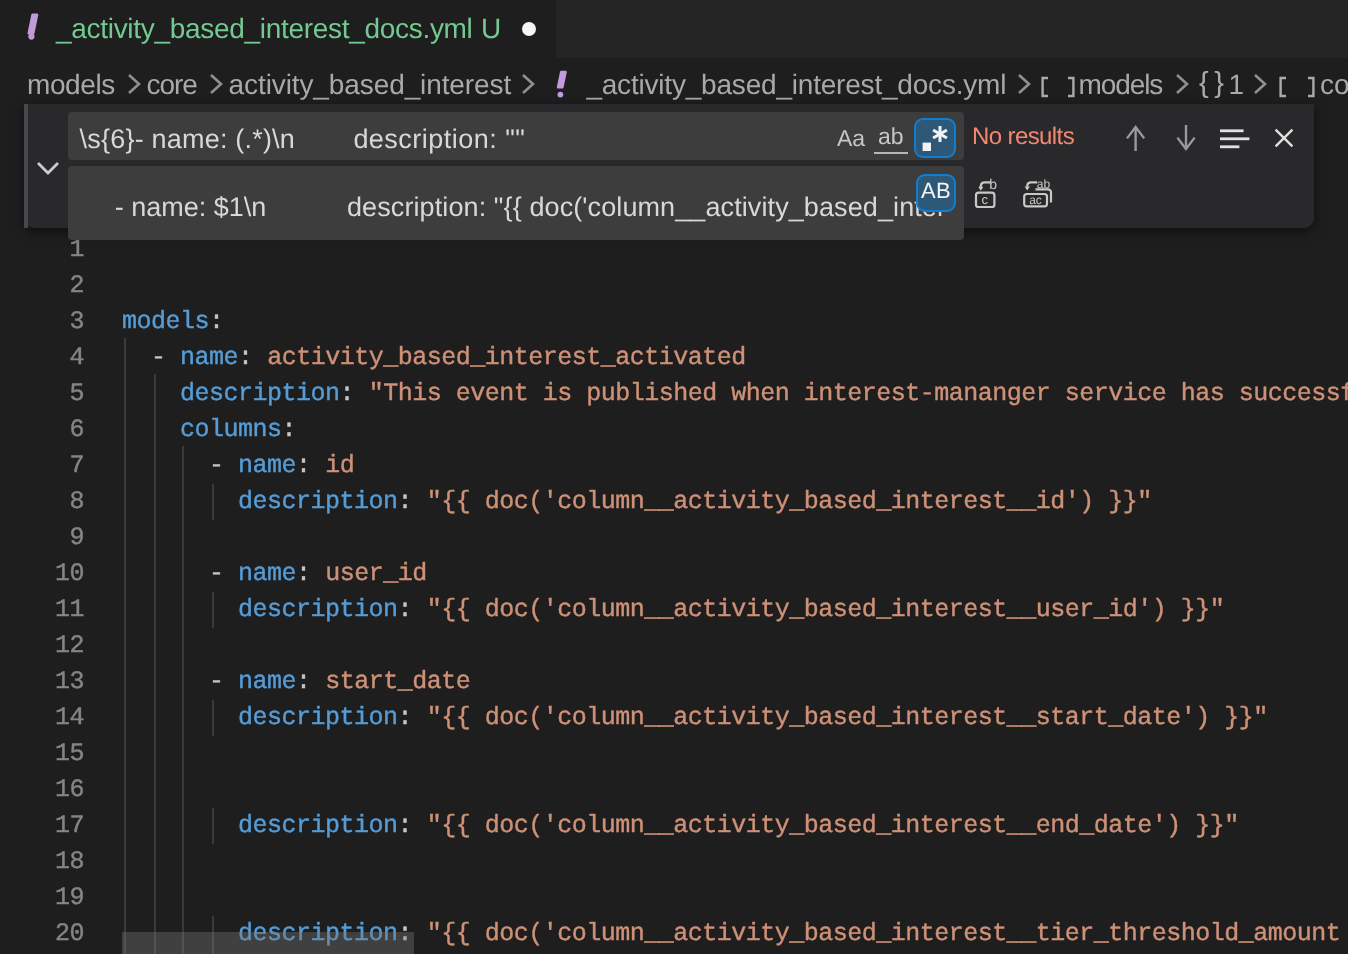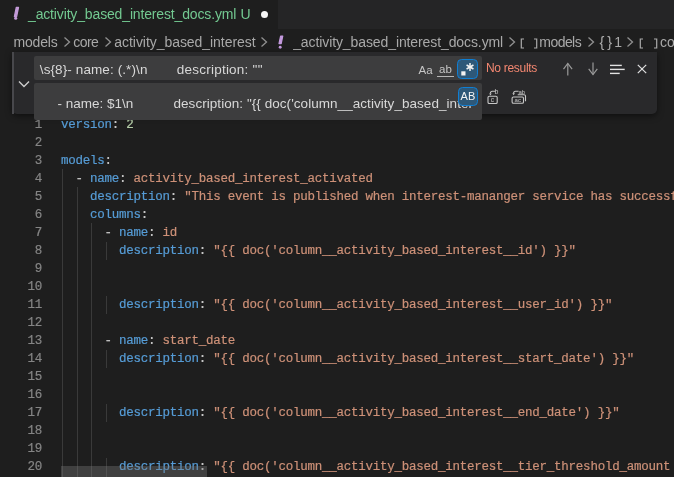--- a/index.html
+++ b/index.html
@@ -90,30 +90,30 @@
     <svg class="csep" style="left:638.5px; top:6.5px" width="19" height="11" viewBox="0 0 19 11">
       <g fill="none" stroke="#ababab" stroke-width="1.2">
         <path d="M4 1 H1.3 V10 H4"></path>
         <path d="M15 1 H17.7 V10 H15"></path>
       </g>
     </svg>
     <span style="left:660px">col</span>
   </div>
 
   <div id="editor">
-    <div class="line" style="top:115.5px"><span class="ln">1</span><span class="code"><span class="k">version</span><span class="p">:</span> <span class="n">2</span></span></div>
+    <div class="line" style="top:115.5px"><span class="ln">1</span></div>
     <div class="line" style="top:133.5px"><span class="ln">2</span></div>
     <div class="line" style="top:151.5px"><span class="ln">3</span><span class="code"><span class="k">models</span><span class="p">:</span></span></div>
     <div class="line" style="top:169.5px"><span class="ln">4</span><span class="code">  <span class="p">- </span><span class="k">name</span><span class="p">:</span> <span class="s">activity_based_interest_activated</span></span></div>
     <div class="line" style="top:187.5px"><span class="ln">5</span><span class="code">    <span class="k">description</span><span class="p">:</span> <span class="s">"This event is published when interest-mananger service has successf</span></span></div>
     <div class="line" style="top:205.5px"><span class="ln">6</span><span class="code">    <span class="k">columns</span><span class="p">:</span></span></div>
     <div class="line" style="top:223.5px"><span class="ln">7</span><span class="code">      <span class="p">- </span><span class="k">name</span><span class="p">:</span> <span class="s">id</span></span></div>
     <div class="line" style="top:241.5px"><span class="ln">8</span><span class="code">        <span class="k">description</span><span class="p">:</span> <span class="s">"{{ doc('column__activity_based_interest__id') }}"</span></span></div>
     <div class="line" style="top:259.5px"><span class="ln">9</span></div>
-    <div class="line" style="top:277.5px"><span class="ln">10</span></div>
+    <div class="line" style="top:277.5px"><span class="ln">10</span><span class="code">      <span class="p">- </span><span class="k">name</span><span class="p">:</span> <span class="s">user_id</span></span></div>
     <div class="line" style="top:295.5px"><span class="ln">11</span><span class="code">        <span class="k">description</span><span class="p">:</span> <span class="s">"{{ doc('column__activity_based_interest__user_id') }}"</span></span></div>
     <div class="line" style="top:313.5px"><span class="ln">12</span></div>
     <div class="line" style="top:331.5px"><span class="ln">13</span><span class="code">      <span class="p">- </span><span class="k">name</span><span class="p">:</span> <span class="s">start_date</span></span></div>
     <div class="line" style="top:349.5px"><span class="ln">14</span><span class="code">        <span class="k">description</span><span class="p">:</span> <span class="s">"{{ doc('column__activity_based_interest__start_date') }}"</span></span></div>
     <div class="line" style="top:367.5px"><span class="ln">15</span></div>
     <div class="line" style="top:385.5px"><span class="ln">16</span></div>
     <div class="line" style="top:403.5px"><span class="ln">17</span><span class="code">        <span class="k">description</span><span class="p">:</span> <span class="s">"{{ doc('column__activity_based_interest__end_date') }}"</span></span></div>
     <div class="line" style="top:421.5px"><span class="ln">18</span></div>
     <div class="line" style="top:439.5px"><span class="ln">19</span></div>
     <div class="line" style="top:457.5px"><span class="ln">20</span><span class="code">        <span class="k">description</span><span class="p">:</span> <span class="s">"{{ doc('column__activity_based_interest__tier_threshold_amount</span></span></div>
@@ -131,21 +131,21 @@
   <div id="hscroll"></div>
 
   <div id="fw">
     <div class="sash"></div>
 
     <svg class="icon" style="left:5px; top:27px" width="14" height="10" viewBox="0 0 14 10">
       <polyline points="2,2.5 7,7.5 12,2.5" fill="none" stroke="#cccccc" stroke-width="1.4"></polyline>
     </svg>
 
     <div class="inp" id="inp1">
-      <span class="t" style="left:5.8px; letter-spacing:0.1px">\s{8}- name: (.*)\n</span>
+      <span class="t" style="left:5.8px; letter-spacing:0.1px">\s{6}- name: (.*)\n</span>
       <span class="t" style="left:142.7px; letter-spacing:0.24px">description: ""</span>
       <span class="t" style="left:384.5px; color:#c6c6c6; font-size:11.5px">Aa</span>
       <span class="t" style="left:403px; color:#c6c6c6; font-size:11.5px"><u style="text-decoration:none; border-bottom:1px solid #b6b6b6; padding-bottom:1px; padding-left:2px; padding-right:2px">ab</u></span>
       <div class="optbox active-opt" style="left:423px; top:3px; width:20.5px; height:20px"><svg width="18" height="18" viewBox="0 0 18 18">
           <g stroke="#f2f2f2" stroke-width="1.5">
             <line x1="12" y1="3" x2="12" y2="11"></line>
             <line x1="8.55" y1="5" x2="15.45" y2="9"></line>
             <line x1="15.45" y1="5" x2="8.55" y2="9"></line>
           </g>
           <rect x="3.3" y="11.3" width="4.2" height="4.2" fill="#f2f2f2"></rect>

